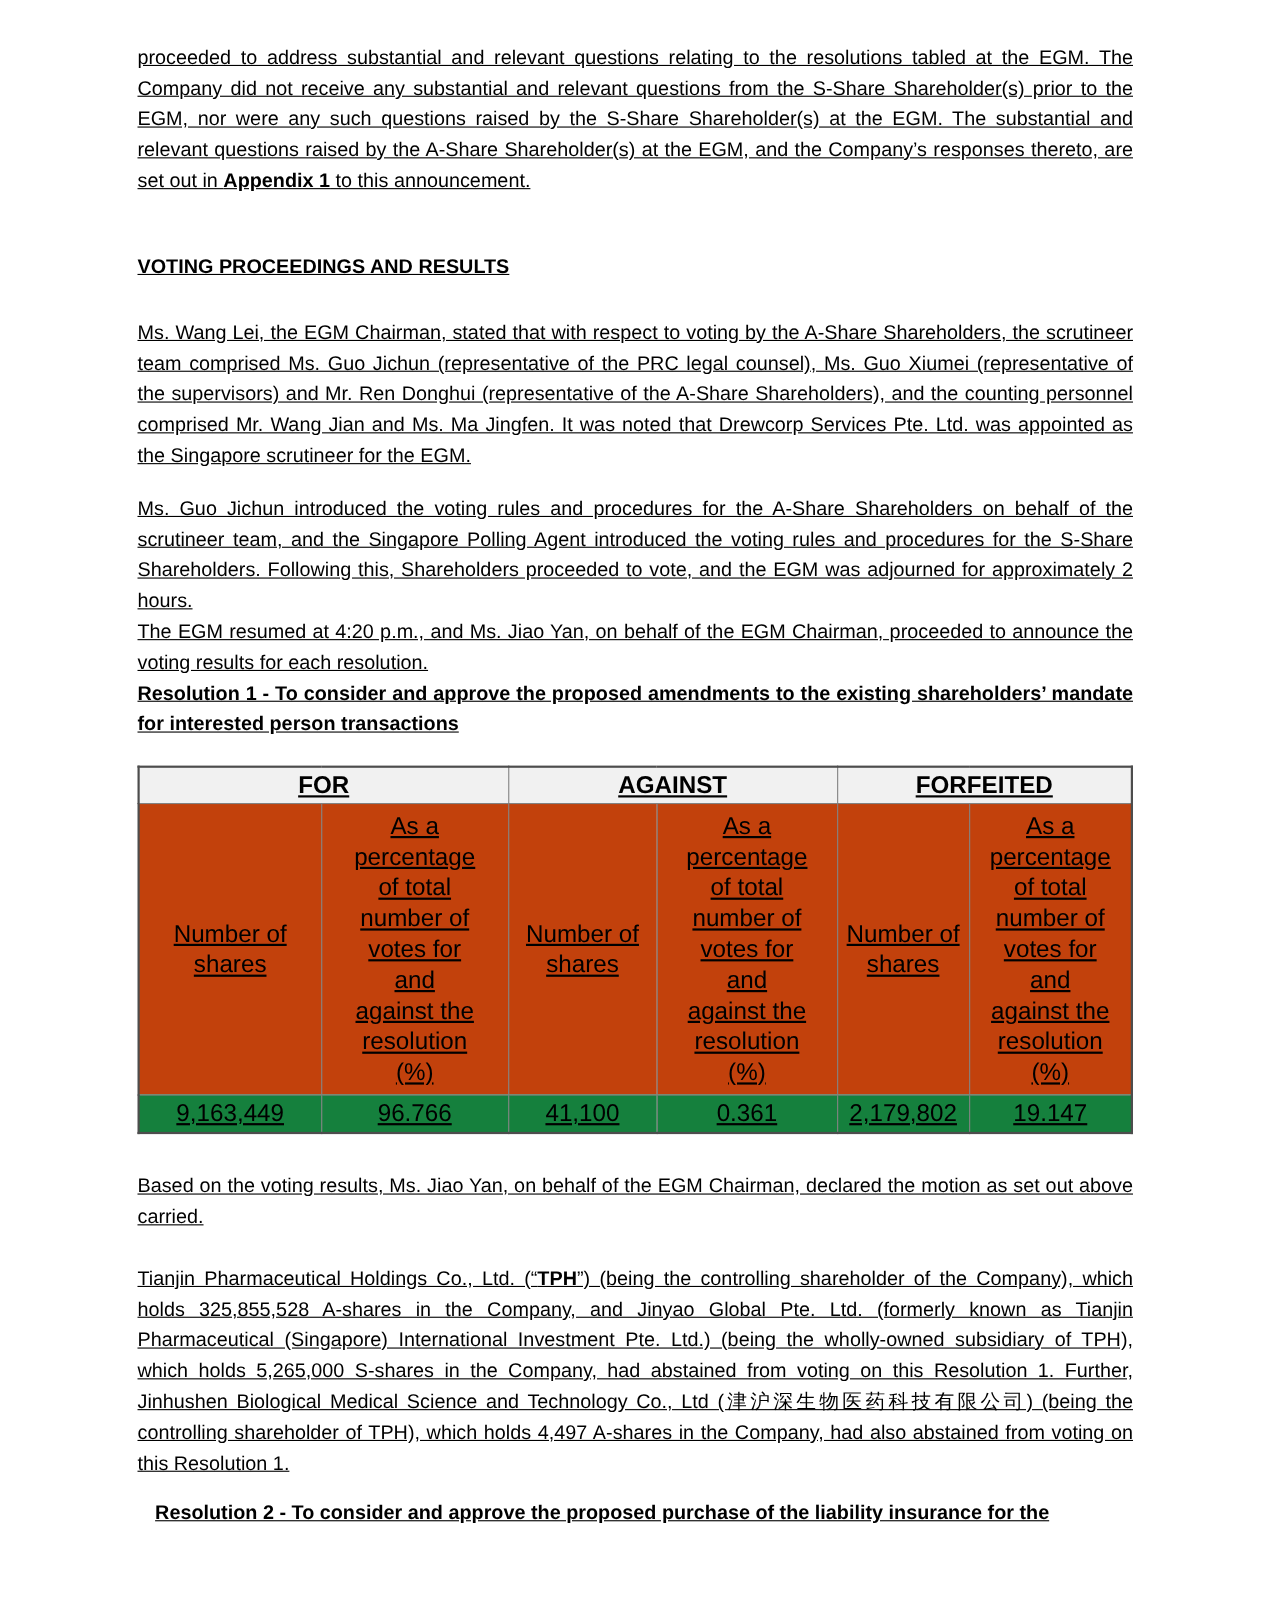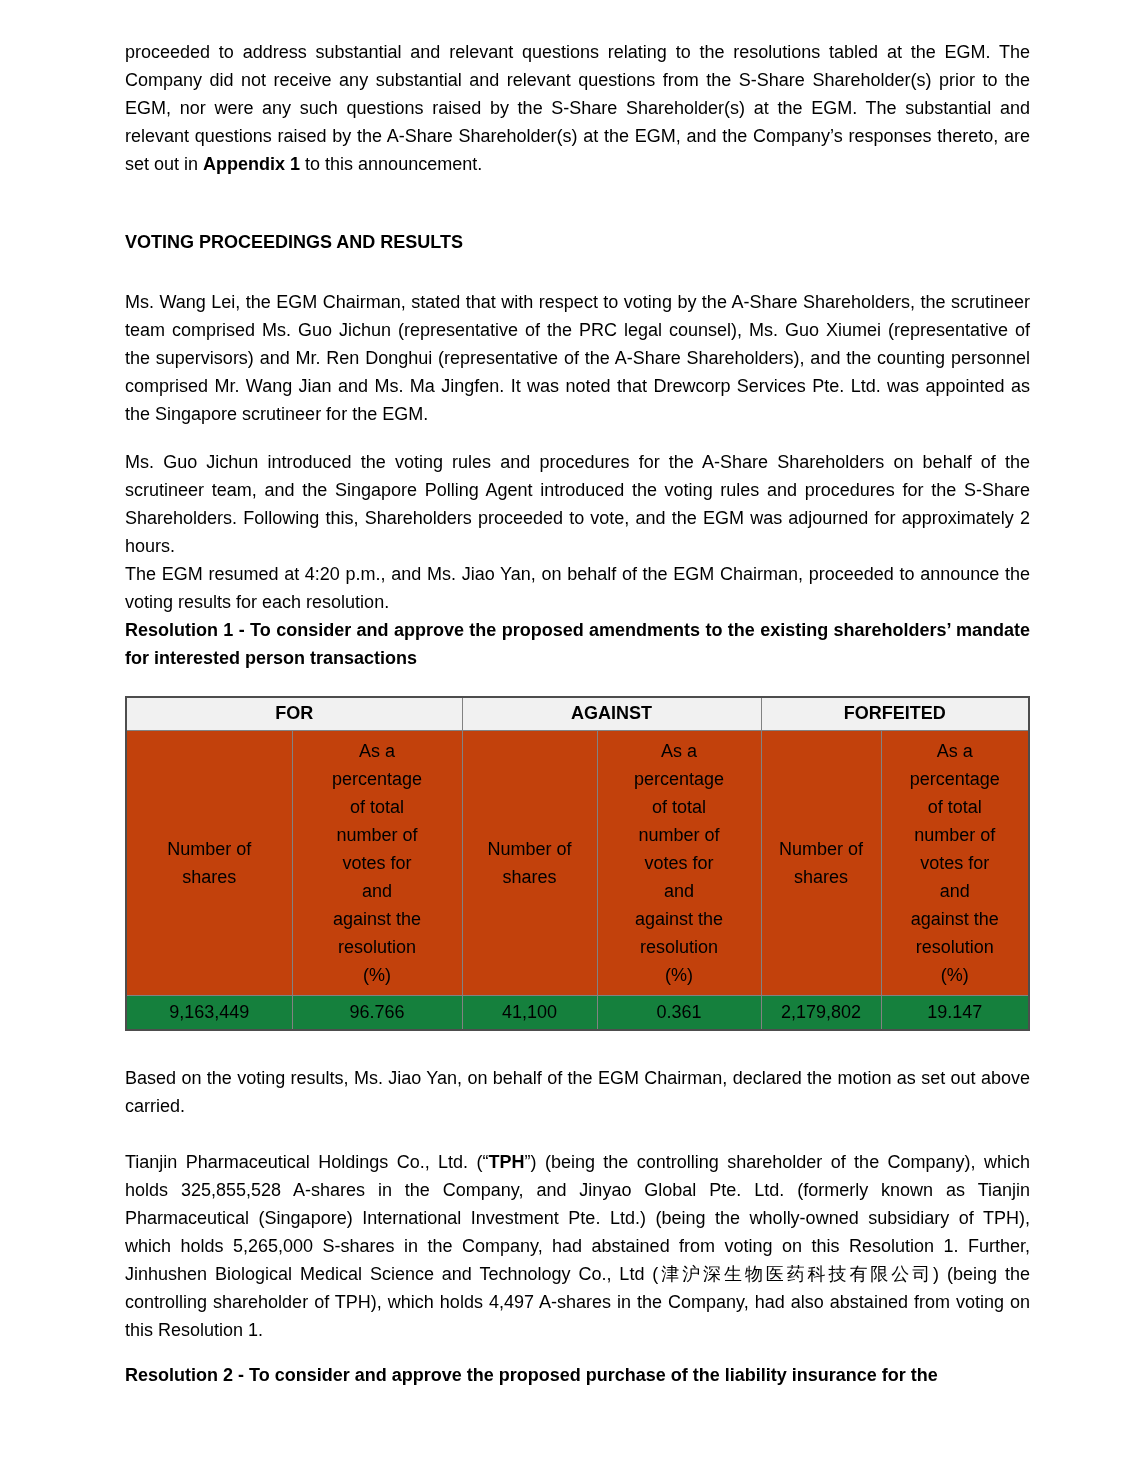--- a/index.html
+++ b/index.html
@@ -6,50 +6,51 @@
   html, body { margin: 0; padding: 0; background: #ffffff; }
   body {
     width: 1146px; height: 1458px;
     font-family: "Liberation Sans", "DejaVu Sans", sans-serif;
     color: #000000;
   }
   .page {
     width: 1146px; height: 1458px;
     padding: 38px 116px 12px 125px;
     overflow: hidden;
+    text-decoration: underline;
   }
   .para {
     font-size: 18px; line-height: 28px;
     text-align: justify; margin: 0;
   }
   .bold { font-weight: bold; }
   .heading {
     font-size: 18px; line-height: 28px;
     font-weight: bold; margin: 0;
   }
   .heading.justified { text-align: justify; }
   .mt-section-heading { margin-top: 50px; }
   .mt-p2 { margin-top: 32px; }
   .mt-p3 { margin-top: 20px; }
   .mt-p4 { margin-top: 0; }
   .mt-r1 { }
   .mt-p5 { margin-top: 33px; }
   .mt-p6 { margin-top: 28px; }
-  .mt-r2 { margin-top: 17px; }
+  .mt-r2 { margin-top: 17px; margin-left: 16px; }
 
   table.results-table {
     width: 905px; table-layout: fixed;
     border-collapse: collapse;
     margin-top: 24px;
     border: 2px solid #4d4d4d;
   }
   table.results-table th, table.results-table td {
     border: 1px solid #828282;
     text-align: center; vertical-align: middle;
-    padding: 0; font-size: 18px;
+    padding: 0; font-size: 22px;
   }
   th.group-header {
     height: 33px; font-weight: bold;
     background: #f1f1f1;
   }
   th.sub-header {
     height: 265px; font-weight: normal;
     background: #c2410c; line-height: 28px;
     white-space: pre-line;
   }

